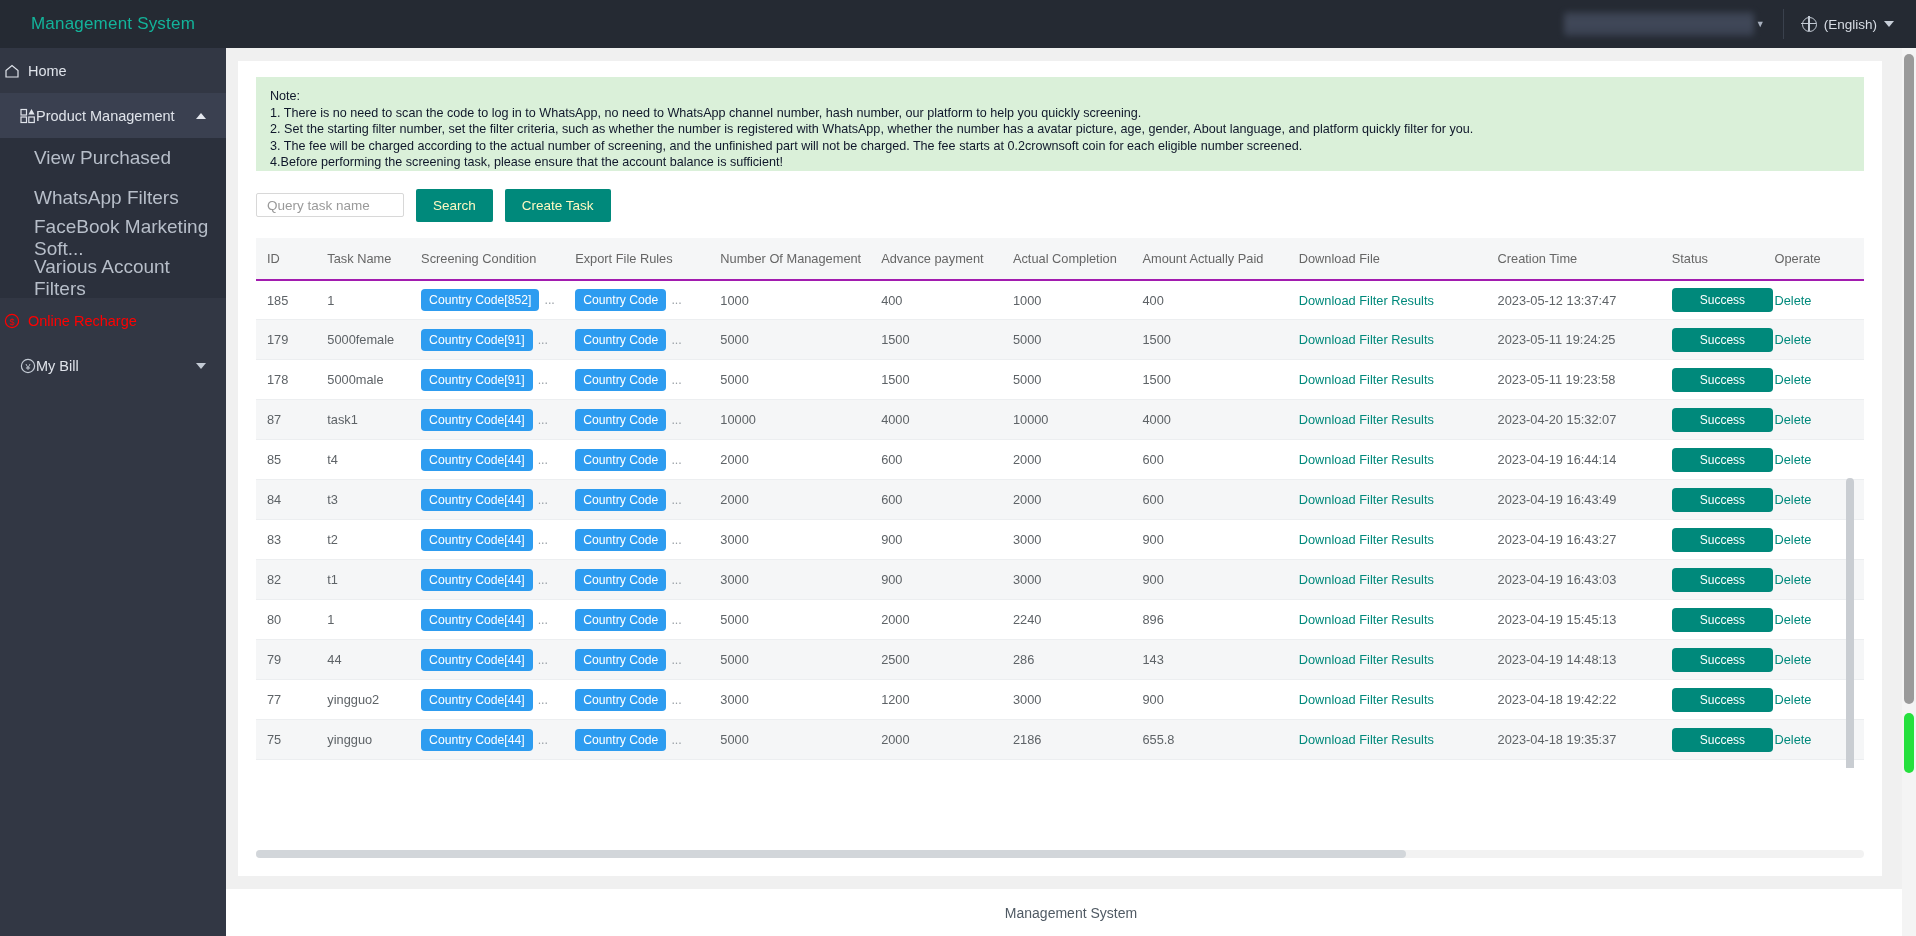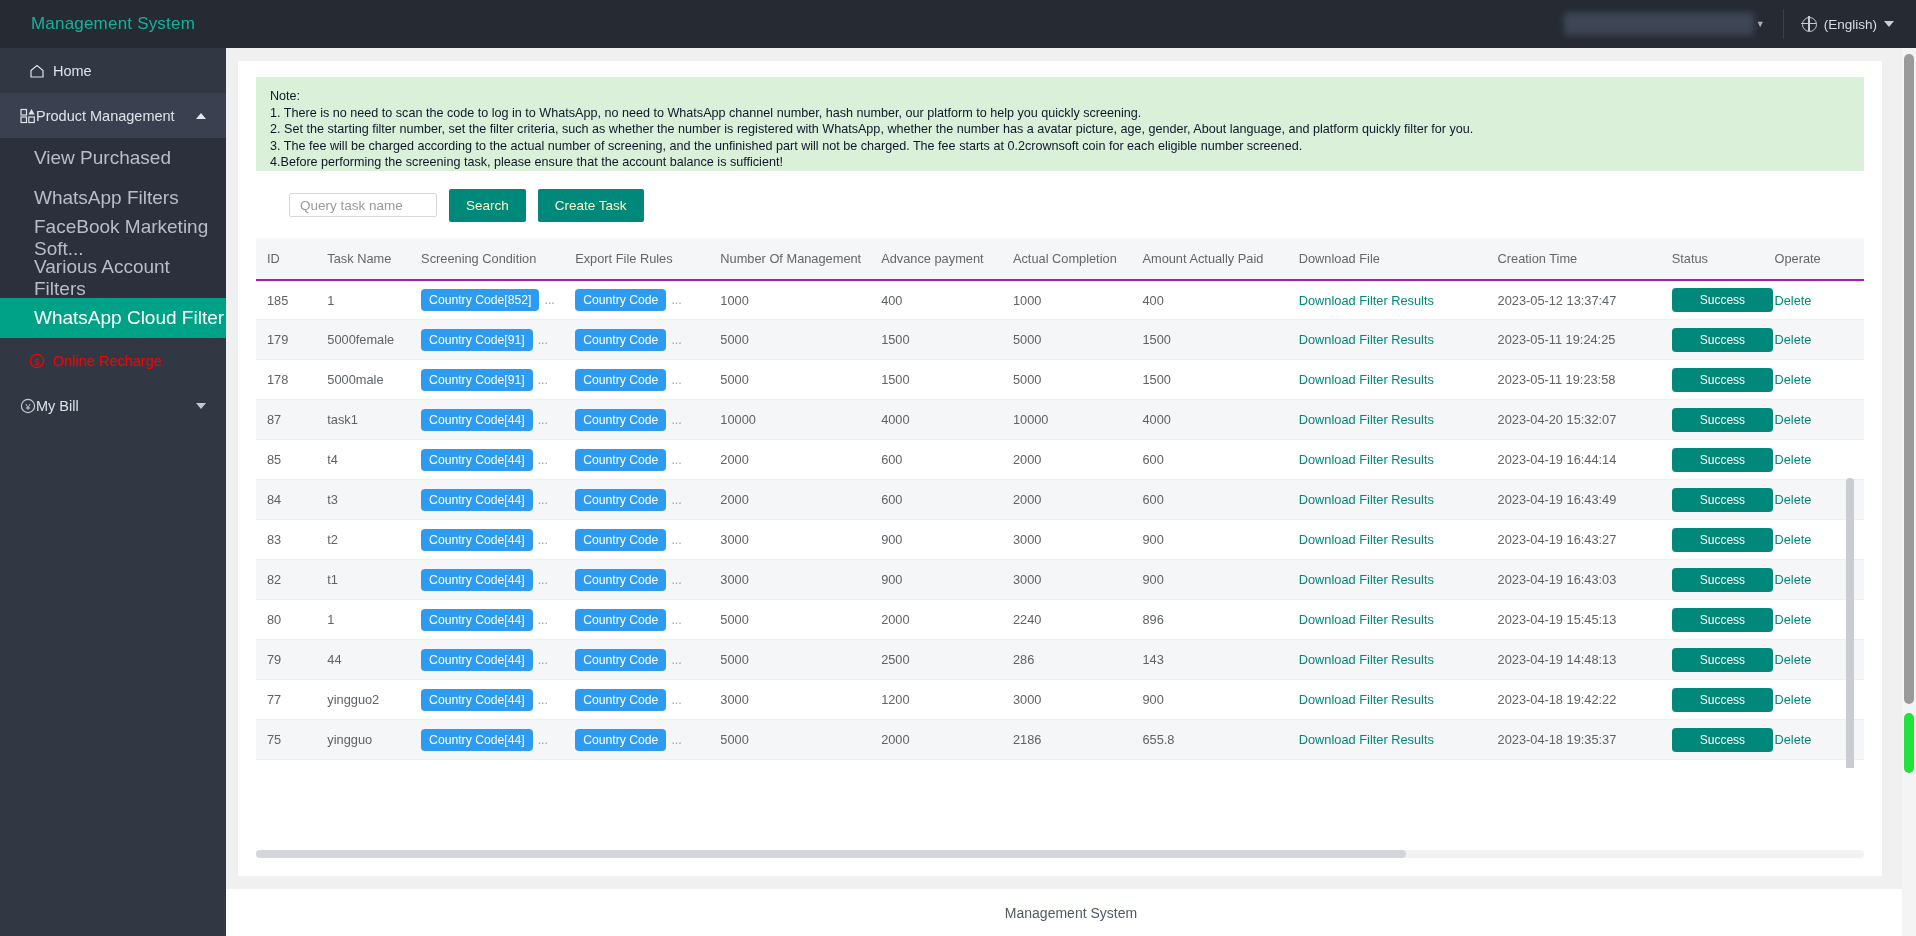--- a/index.html
+++ b/index.html
@@ -54,21 +54,21 @@
     border-right: 5.5px solid transparent; border-top: 6px solid #c8cfd9;
   }
 
   
   .sidebar {
     position: absolute; top: 48px; left: 0;
     width: 226px; height: 888px; background: #323744;
   }
   .nav-item {
     height: 45px; display: flex; align-items: center;
-    padding-left: 29px; color: #dfe3ea; font-size: 14.5px; cursor: pointer;
+    padding-left: 4px; color: #dfe3ea; font-size: 14.5px; cursor: pointer;
   }
   .nav-item .ico { width: 24px; display: inline-flex; align-items: center; }
   .nav-group-head {
     height: 45px; display: flex; align-items: center;
     padding-left: 20px; padding-right: 20px;
     color: #dfe3ea; font-size: 14.5px; cursor: pointer;
     background: #3a4050;
   }
   .nav-group-head .grow { flex: 1; }
   .caret-up-sm {
@@ -100,21 +100,21 @@
   }
   .note {
     background: #daf0d9; color: #0f172a;
     padding: 11px 14px 0 14px; font-size: 12.6px; line-height: 16.6px;
   }
   .note div { white-space: nowrap; }
   .toolbar { display: flex; align-items: center; margin-top: 18px; }
   .query-input {
     width: 148px; height: 24px; border: 1px solid #d8d8d8; border-radius: 2px;
     padding: 0 10px; font-size: 13.5px; color: #333;
-    font-family: "Liberation Sans", sans-serif; outline: none; margin-left: 33px;
+    font-family: "Liberation Sans", sans-serif; outline: none;
   }
   .query-input::placeholder { color: #9a9a9a; }
   .btn {
     height: 33px; border: none; border-radius: 2px;
     background: #00897b; color: #fef9c3; font-size: 13.5px; cursor: pointer;
     font-family: "Liberation Sans", sans-serif; padding: 0 17px; margin-left: 12px;
   }
 
   
   .table-wrap {
@@ -238,23 +238,20 @@
         <span>View Purchased</span>
       </div>
       <div class="sub-item">
         <span>WhatsApp Filters</span>
       </div>
       <div class="sub-item">
         <span>FaceBook Marketing Soft...</span>
       </div>
       <div class="sub-item">
         <span>Various Account Filters</span>
-      </div>
-      <div class="sub-item active">
-        <span>WhatsApp Cloud Filter</span>
       </div>
     </div>
 
     <div class="nav-item recharge">
       <span class="ico">
         <svg width="16" height="16" viewBox="0 0 16 16">
           <circle cx="8" cy="8" r="6.6" fill="none" stroke="#ff0000" stroke-width="1.2"></circle>
           <text x="8" y="11.6" font-size="9" fill="#ff0000" text-anchor="middle" font-family="Liberation Sans, sans-serif">$</text>
         </svg>
       </span>

